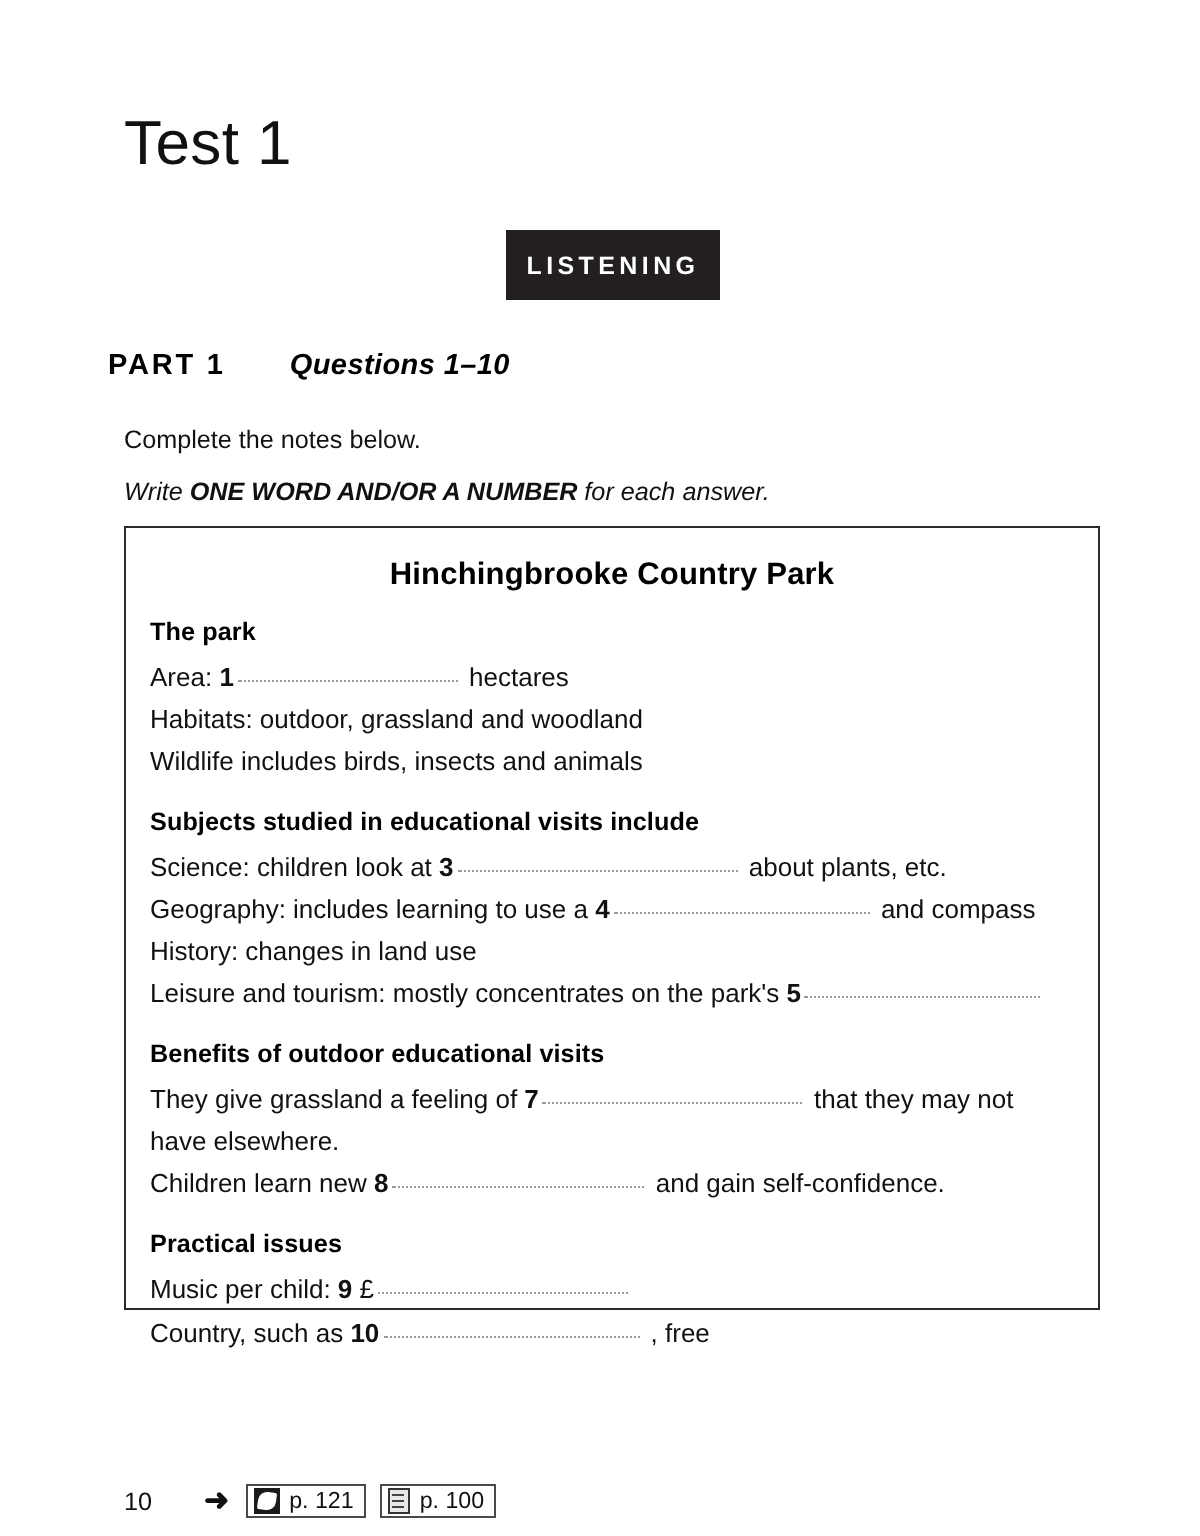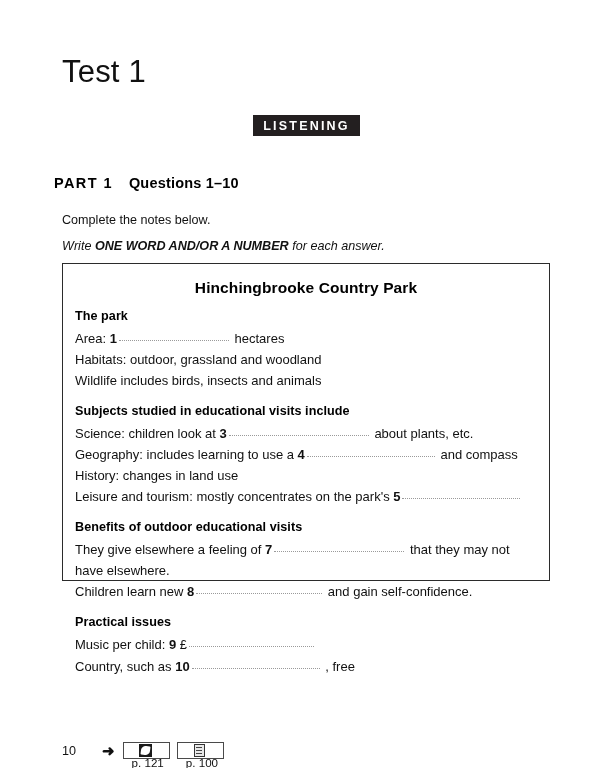--- a/index.html
+++ b/index.html
@@ -32,21 +32,21 @@
     line-height: 1;
     color: #111;
   }
 
   
   .listening-badge {
     position: absolute;
     left: 253px;
     top: 115px;
     width: 107px;
-    height: 21px;
+    height: 35px;
     background: #231f20;
     color: #ffffff;
     font-size: 12.5px;
     font-weight: 700;
     letter-spacing: 2.2px;
     display: flex;
     align-items: center;
     justify-content: center;
   }
 
@@ -60,21 +60,22 @@
     text-align: right;
   }
   .part-label {
     font-size: 14.5px;
     font-weight: 700;
     letter-spacing: 1.4px;
   }
   .part-questions {
     font-size: 14.5px;
     font-weight: 700;
-    margin-left: 16px;
+    font-style: italic;
+    margin-left: 32px;
     letter-spacing: 0.2px;
   }
 
   .instruction {
     position: absolute;
     left: 62px;
     font-size: 12.6px;
     line-height: 1.3;
     color: #111;
   }
@@ -84,21 +85,21 @@
     font-style: italic;
     font-weight: 700;
   }
 
   
   .notes-box {
     position: absolute;
     left: 62px;
     top: 263px;
     width: 488px;
-    height: 318px;
+    height: 392px;
     border: 1.4px solid #2b2b2b;
     box-sizing: border-box;
     padding: 10px 12px 0 12px;
   }
 
   .notes-title {
     text-align: center;
     font-size: 15.5px;
     font-weight: 700;
     margin: 5px 0 12px 0;
@@ -163,21 +164,20 @@
     color: #111;
   }
   .ref-box {
     display: inline-flex;
     align-items: center;
     border: 1.2px solid #4a4a4a;
     padding: 1px 5px 1px 3px;
     margin-right: 7px;
     height: 17px;
     box-sizing: border-box;
-    flex-direction: column;
   }
   .ref-label {
     font-size: 11.6px;
     margin-left: 5px;
     color: #111;
     line-height: 1;
   }
   .icon-audio {
     width: 13px;
     height: 13px;
@@ -275,21 +275,21 @@
     <p class="line">
       <span>Leisure and tourism: mostly concentrates on the park's </span><b>5</b><span class="blank b-w5"></span>
     </p>
 
 
     <div class="sec-gap"></div>
 
     <div class="sec-head">Benefits of outdoor educational visits</div>
 
     <p class="line">
-      <span>They give elsewhere a feeling of </span><b>7</b><span class="blank b-w7"></span><span> that they may not have elsewhere.</span>
+      <span>They give grassland a feeling of </span><b>7</b><span class="blank b-w7"></span><span> that they may not have elsewhere.</span>
     </p>
 
     <p class="line">
       <span>Children learn new </span><b>8</b><span class="blank b-w8"></span><span> and gain self-confidence.</span>
     </p>
 
     <div class="sec-gap"></div>
 
     <div class="sec-head">Practical issues</div>
 

